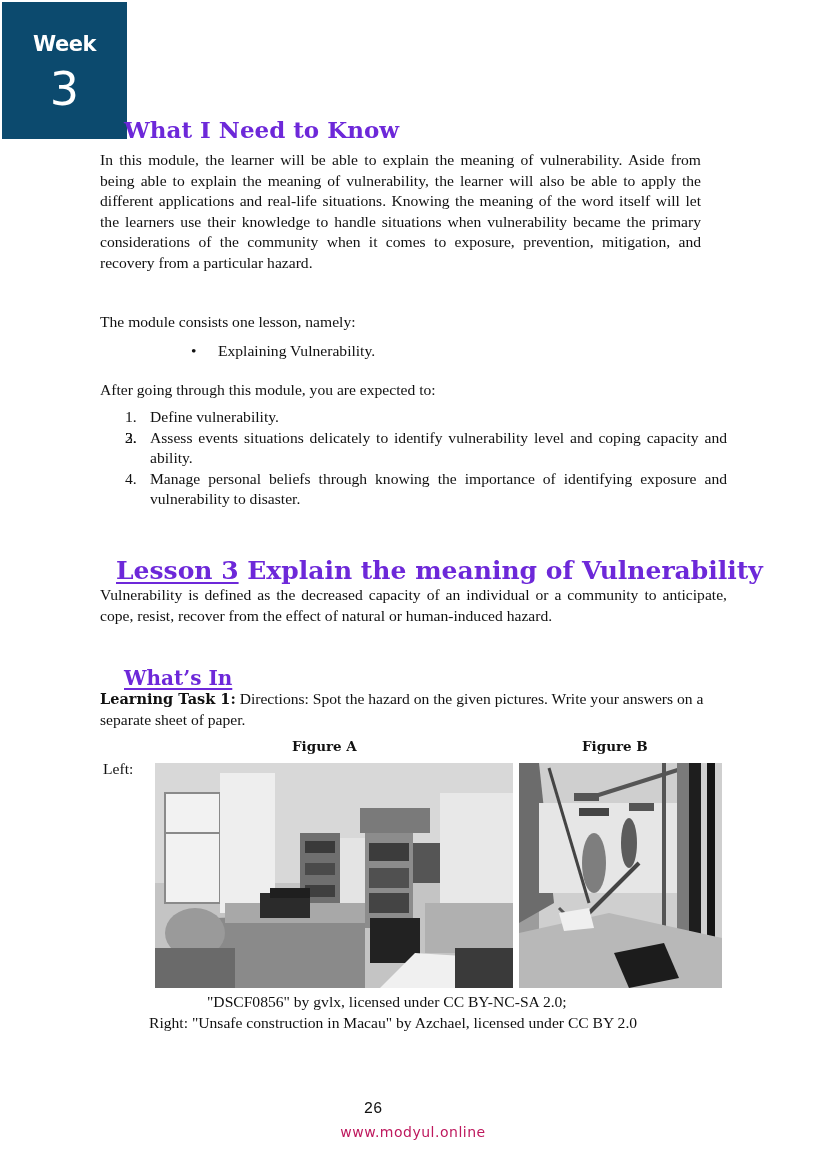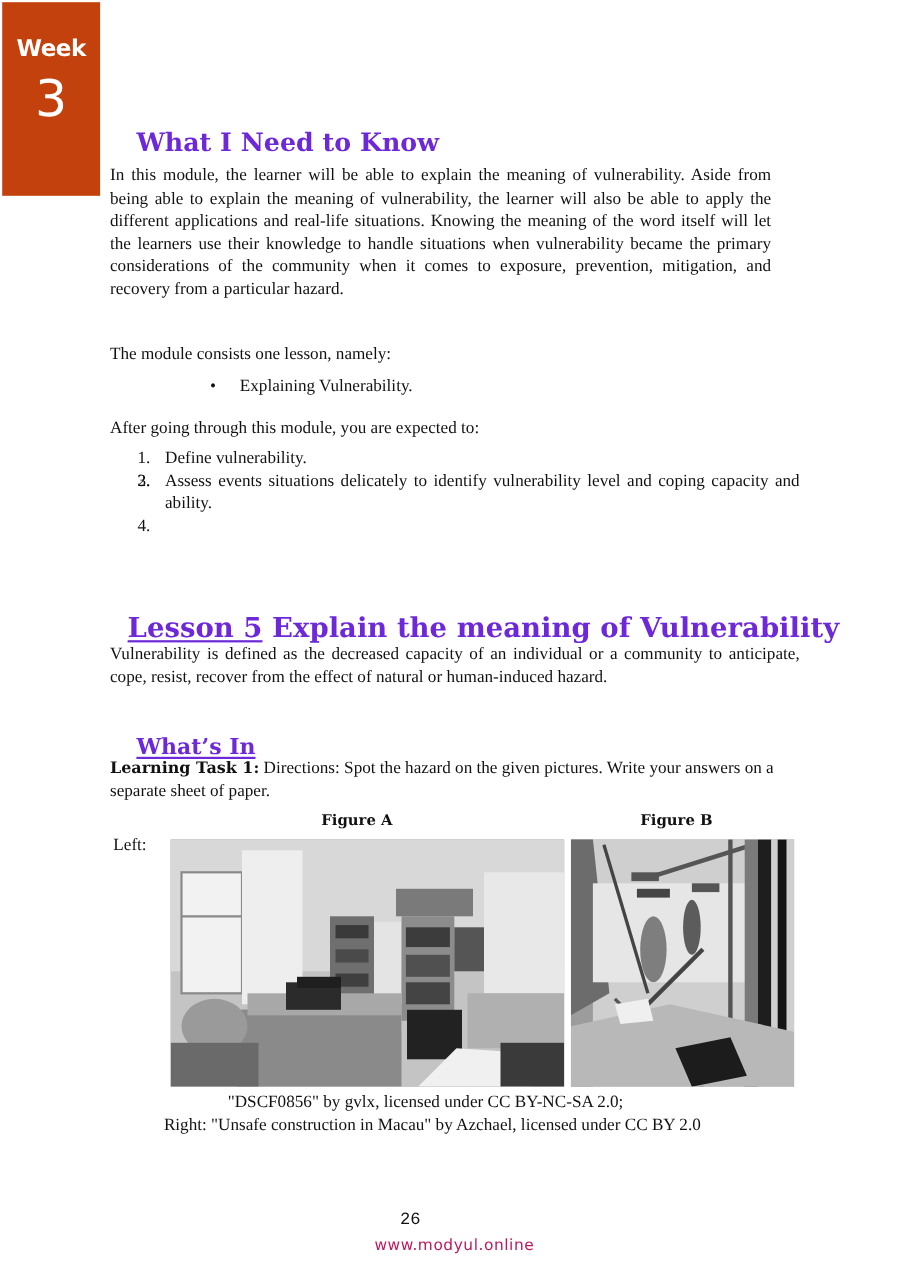--- a/index.html
+++ b/index.html
@@ -1,20 +1,20 @@
 <!DOCTYPE html>
 <html><head>
 <meta charset="utf-8">
 <style>
   html, body { margin: 0; padding: 0; background: #ffffff; }
   body { width: 826px; height: 1169px; position: relative; overflow: hidden;
          font-family: "DejaVu Serif", "Liberation Serif", serif; color: #111; }
   .abs { position: absolute; }
-  .week-box { left: 2px; top: 2px; width: 89px; height: 176px; background: #c2410c; color: #fff;
-              font-family: "DejaVu Sans", "Liberation Sans", sans-serif; text-align: center; }
+  .week-box { left: 2px; top: 2px; width: 89px; height: 137px; background: #0c4a6e; color: #fff;
+              font-family: "DejaVu Sans", "Liberation Sans", sans-serif; text-align: center; padding-left: 36px; }
   .week-label { position: absolute; top: 30px; left: 0; width: 100%; font-size: 21px; font-weight: bold; letter-spacing: -0.5px; }
   .week-num { position: absolute; top: 64px; left: 0; width: 100%; font-size: 46px; font-weight: normal; line-height: 1; }
   h1.section { margin: 16px; font-family: "DejaVu Serif", serif; font-weight: bold; color: #6d28d9; text-align: center; }
   .h-need { left: 108px; top: 100px; font-size: 23px; }
   .para { font-family: "Liberation Serif", "DejaVu Serif", serif; font-size: 15.6px; line-height: 20.6px; text-align: justify; }
   .p1 { left: 100px; top: 150px; width: 601px; }
   .p2 { left: 100px; top: 312px; width: 620px; }
   .bullet { left: 143px; top: 342px; font-size: 15.6px; font-family: "Liberation Serif", serif; margin-left: 48px; }
   .bullet .dot { display: inline-block; width: 27px; }
   .p3 { left: 100px; top: 380px; width: 620px; }
@@ -58,25 +58,25 @@
 <div class="abs bullet">
   <span class="dot">•</span><span>Explaining Vulnerability.</span>
 </div>
 
 <div class="abs para p3">After going through this module, you are expected to:</div>
 
 <ol class="objectives">
   <li><span class="num">1.</span><span>Define vulnerability.</span></li>
   <li><span class="num">2.</span></li>
   <li><span class="num">3.</span><span>Assess events situations delicately to identify vulnerability level and coping capacity and ability.</span></li>
-  <li><span class="num">4.</span></li>
+  <li><span class="num">4.</span><span>Manage personal beliefs through knowing the importance of identifying exposure and vulnerability to disaster.</span></li>
 </ol>
 
 <h1 class="abs section h-lesson">
-  <span class="u">Lesson 5</span>
+  <span class="u">Lesson 3</span>
   <span>Explain the meaning of Vulnerability</span>
 </h1>
 
 <div class="abs para p4">Vulnerability is defined as the decreased capacity of an individual or a community to anticipate, cope, resist, recover from the effect of  natural or human-induced hazard.</div>
 
 <h1 class="abs section h-whats">What’s In</h1>
 
 <div class="abs para p5">
   <b>Learning Task 1:</b><span> Directions: Spot the hazard on the given pictures.  Write your answers on a separate sheet of paper.</span>
 </div>

